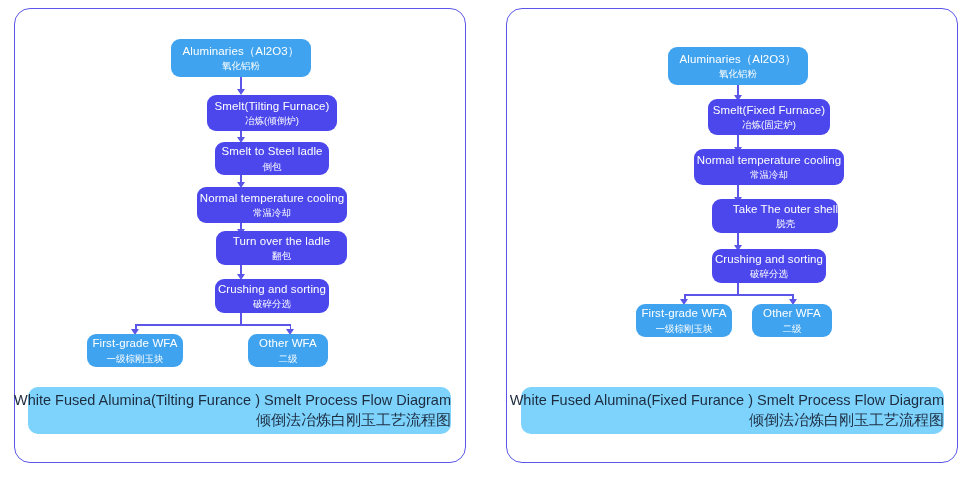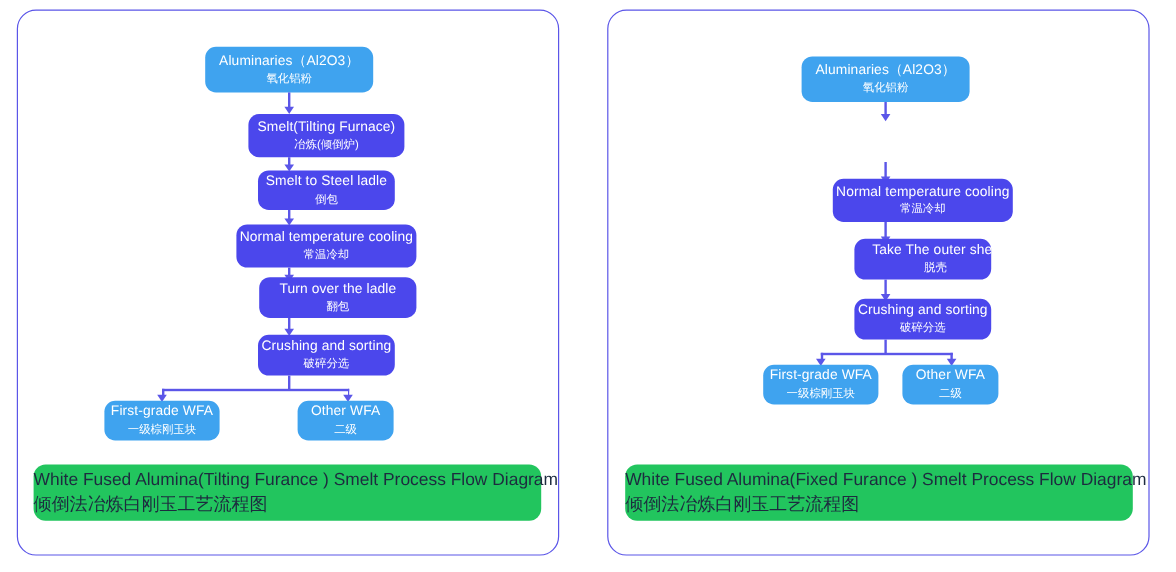--- a/index.html
+++ b/index.html
@@ -82,25 +82,25 @@
     width: 0;
     height: 0;
     border-left: 4.5px solid transparent;
     border-right: 4.5px solid transparent;
     border-top: 6px solid #5b56e8;
   }
 
   
   .banner {
     position: absolute;
-    background: #22c55e;
+    background: #7dd3fc;
     border-radius: 10px;
     display: flex;
     flex-direction: column;
-    align-items: flex-start;
+    align-items: flex-end;
     justify-content: center;
     color: #22304a;
     text-align: center;
   }
   .banner .en {
     font-size: 14.5px;
     font-weight: 400;
     color: #1d2b3f;
     white-space: nowrap;
   }
@@ -187,31 +187,35 @@
   <div class="panel right">
     <div class="flow">
 
       <div class="node blue" style="left:161px; top:38px; width:140px; height:38px;">
         <span class="en">Aluminaries（Al2O3）</span>
         <span class="cn">氧化铝粉</span>
       </div>
       <div class="vline" style="left:230.2px; top:76px; height:12px;"></div>
       <div class="arrow" style="left:226.5px; top:86px;"></div>
 
+      <div class="node purple" style="left:170px; top:90px; width:122px; height:36px;">
+        <span class="en">Smelt(Fixed Furnace)</span>
+        <span class="cn">冶炼(固定炉)</span>
+      </div>
       <div class="vline" style="left:230.2px; top:126px; height:14px;"></div>
       <div class="arrow" style="left:226.5px; top:138px;"></div>
 
       <div class="node purple" style="left:156px; top:140px; width:150px; height:36px;">
         <span class="en">Normal temperature cooling</span>
         <span class="cn">常温冷却</span>
       </div>
       <div class="vline" style="left:230.2px; top:176px; height:14px;"></div>
       <div class="arrow" style="left:226.5px; top:188px;"></div>
 
-      <div class="node purple" style="left:174px; top:190px; width:114px; height:34px;padding-left:29px;">
+      <div class="node purple" style="left:174px; top:190px; width:126px; height:34px;padding-left:29px;">
         <span class="en">Take The outer shell</span>
         <span class="cn">脱壳</span>
       </div>
       <div class="vline" style="left:230.2px; top:224px; height:14px;"></div>
       <div class="arrow" style="left:226.5px; top:236px;"></div>
 
       <div class="node purple" style="left:174px; top:240px; width:114px; height:34px;">
         <span class="en">Crushing and sorting</span>
         <span class="cn">破碎分选</span>
       </div>

